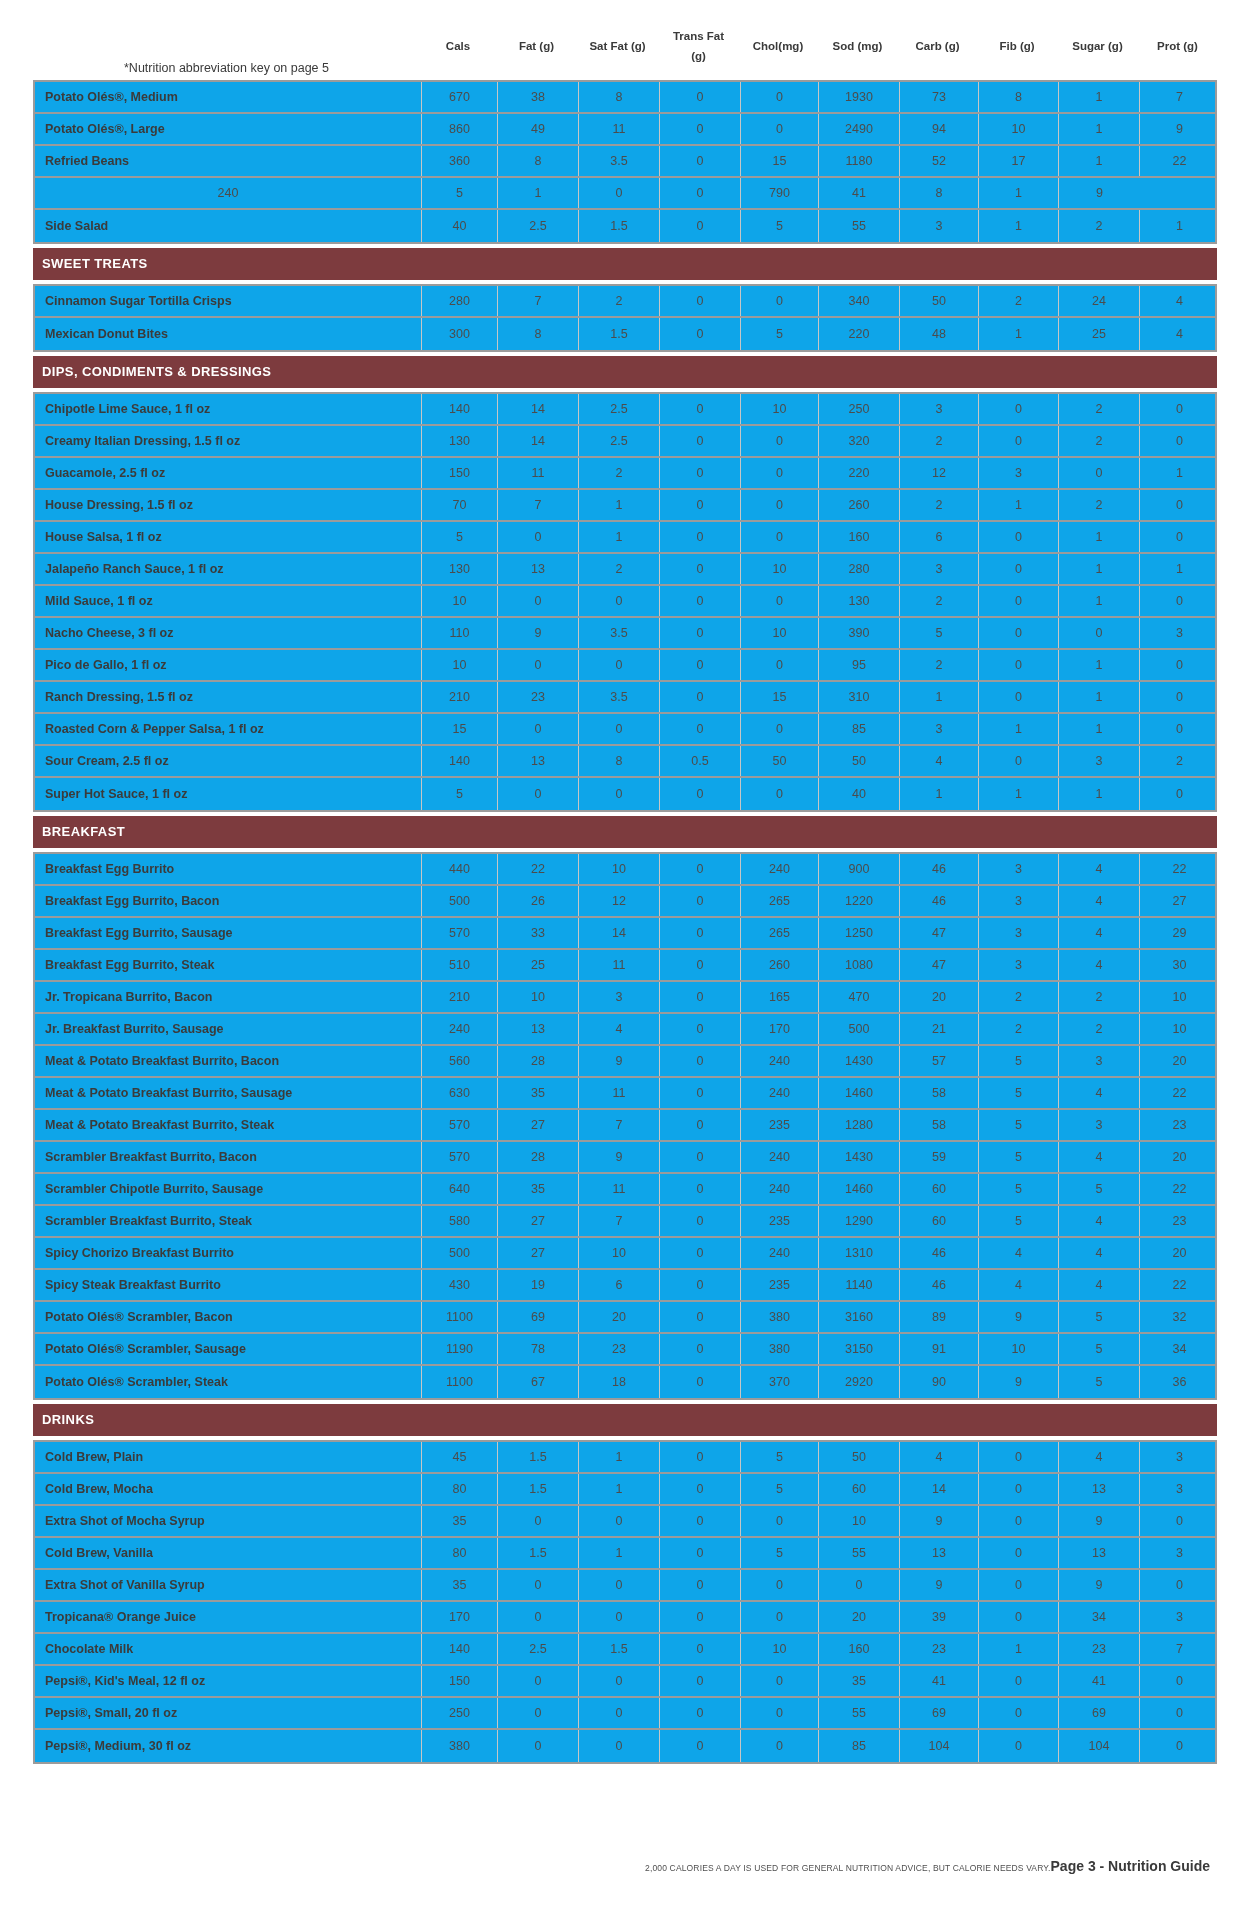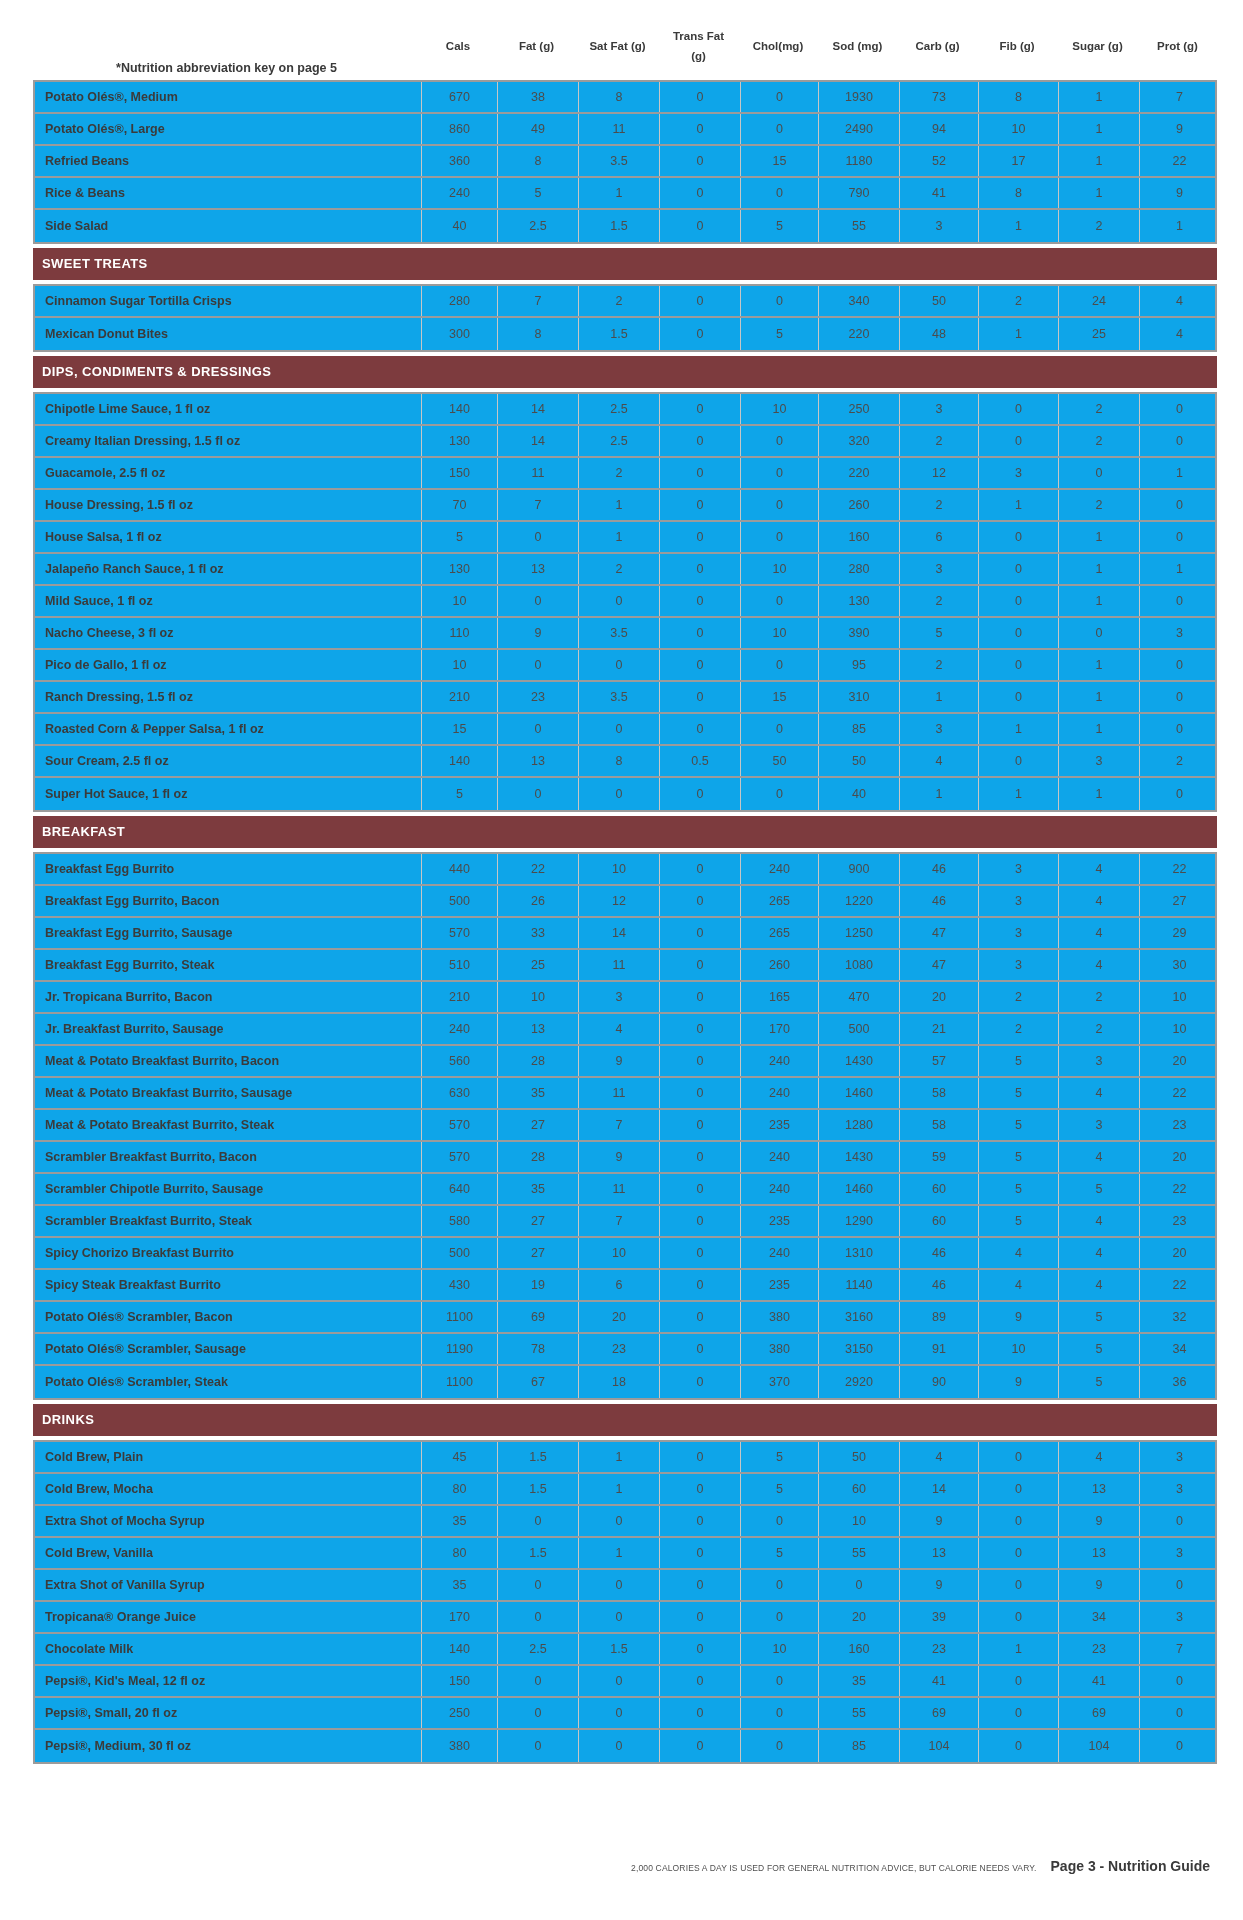--- a/index.html
+++ b/index.html
@@ -17,21 +17,21 @@
     grid-template-columns: 387px 76px 81px 81px 81px 78px 81px 79px 80px 81px 79px;
   }
 
   
   .col-headers { height: 68px; align-items: center; }
   .hcell {
     display: flex; align-items: center; justify-content: center;
     text-align: center; font-size: 11.5px; font-weight: 600;
     color: #3a3a3a; line-height: 1.75; padding: 0 10px; white-space: normal;
   }
-  .hcell.key-note { font-weight: 700; font-size: 12.5px; line-height: 1.3; margin-top: 45px; }
+  .hcell.key-note { font-weight: 400; font-size: 12.5px; line-height: 1.3; margin-top: 45px; }
 
   
   .section-bar {
     height: 32px; line-height: 32px; margin: 4px 0;
     background: var(--section-bg, #7d3b3e);
     color: #ffffff; font-weight: 700; font-size: 13px;
     letter-spacing: 0.4px; padding-left: 9px;
   }
 
   
@@ -45,21 +45,21 @@
   }
   .cell:last-child { border-right: none; }
   .cell.name {
     justify-content: flex-start; padding-left: 10px;
     font-weight: 600; color: #3b3b3b;
   }
 
   
   .footer {
     position: absolute; right: 33px; top: 1858px;
-    display: flex; align-items: baseline; gap: 14px; white-space: nowrap;
+    display: flex; align-items: baseline; white-space: nowrap;
   }
   .disclaimer { font-size: 8.5px; color: #4f4f4f; letter-spacing: 0.15px; }
   .page-label { font-size: 14px; font-weight: 700; color: #3a3a3a; }
 </style>
 </head>
 <body>
 
 <div class="page">
   <div class="table-area">
 
@@ -113,21 +113,20 @@
             <div class="cell num">3.5</div>
             <div class="cell num">0</div>
             <div class="cell num">15</div>
             <div class="cell num">1180</div>
             <div class="cell num">52</div>
             <div class="cell num">17</div>
             <div class="cell num">1</div>
             <div class="cell num">22</div>
           </div>
           <div class="t-row grid">
-            <div class="cell name">Rice &amp; Beans</div>
             <div class="cell num">240</div>
             <div class="cell num">5</div>
             <div class="cell num">1</div>
             <div class="cell num">0</div>
             <div class="cell num">0</div>
             <div class="cell num">790</div>
             <div class="cell num">41</div>
             <div class="cell num">8</div>
             <div class="cell num">1</div>
             <div class="cell num">9</div>

